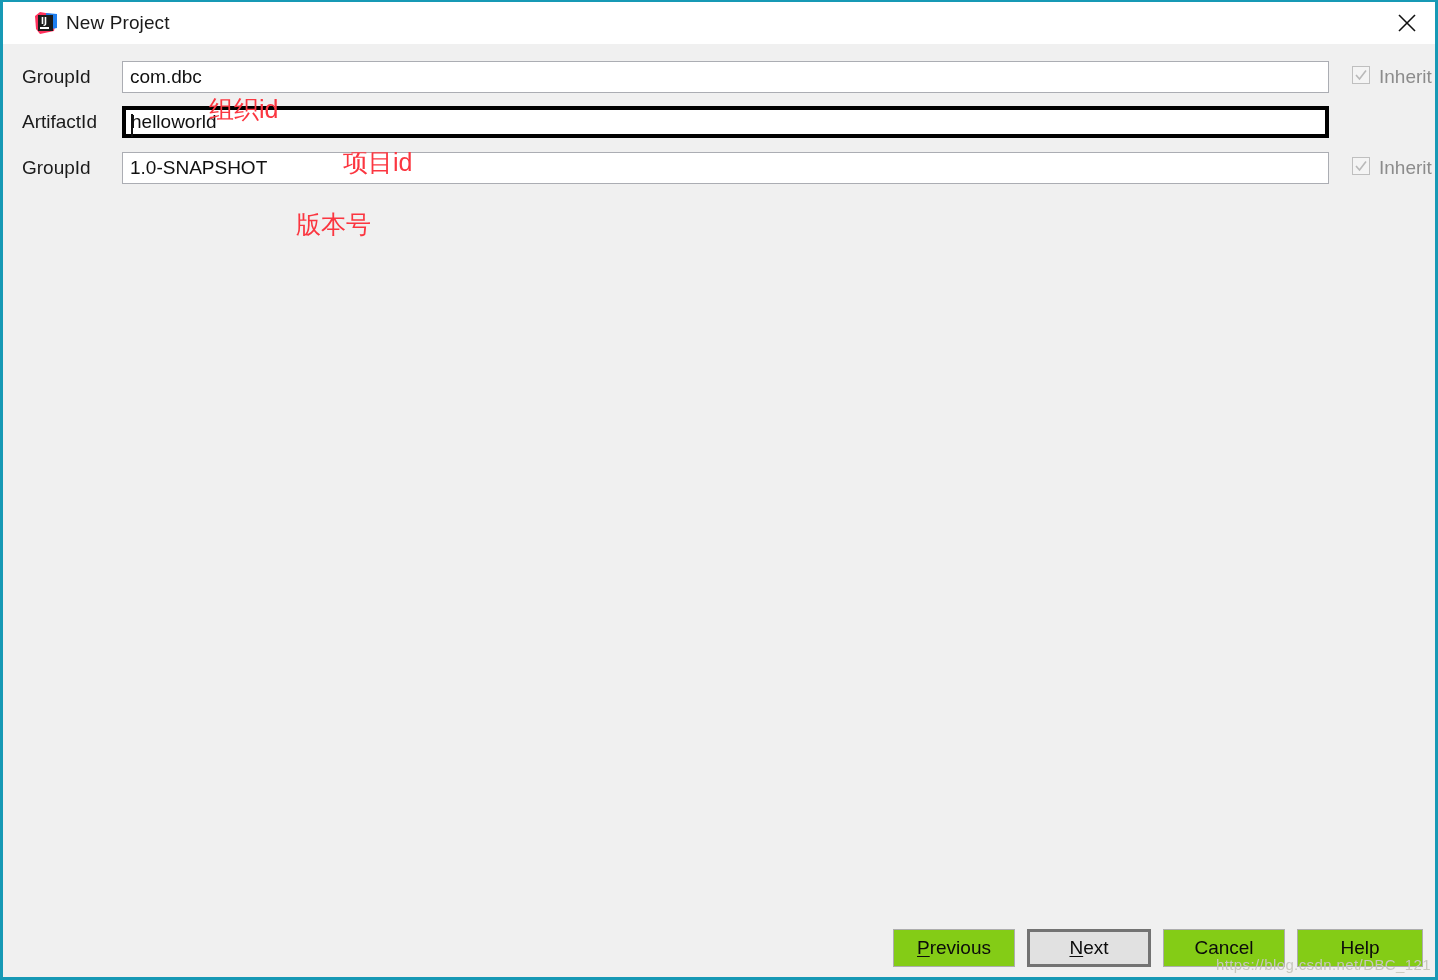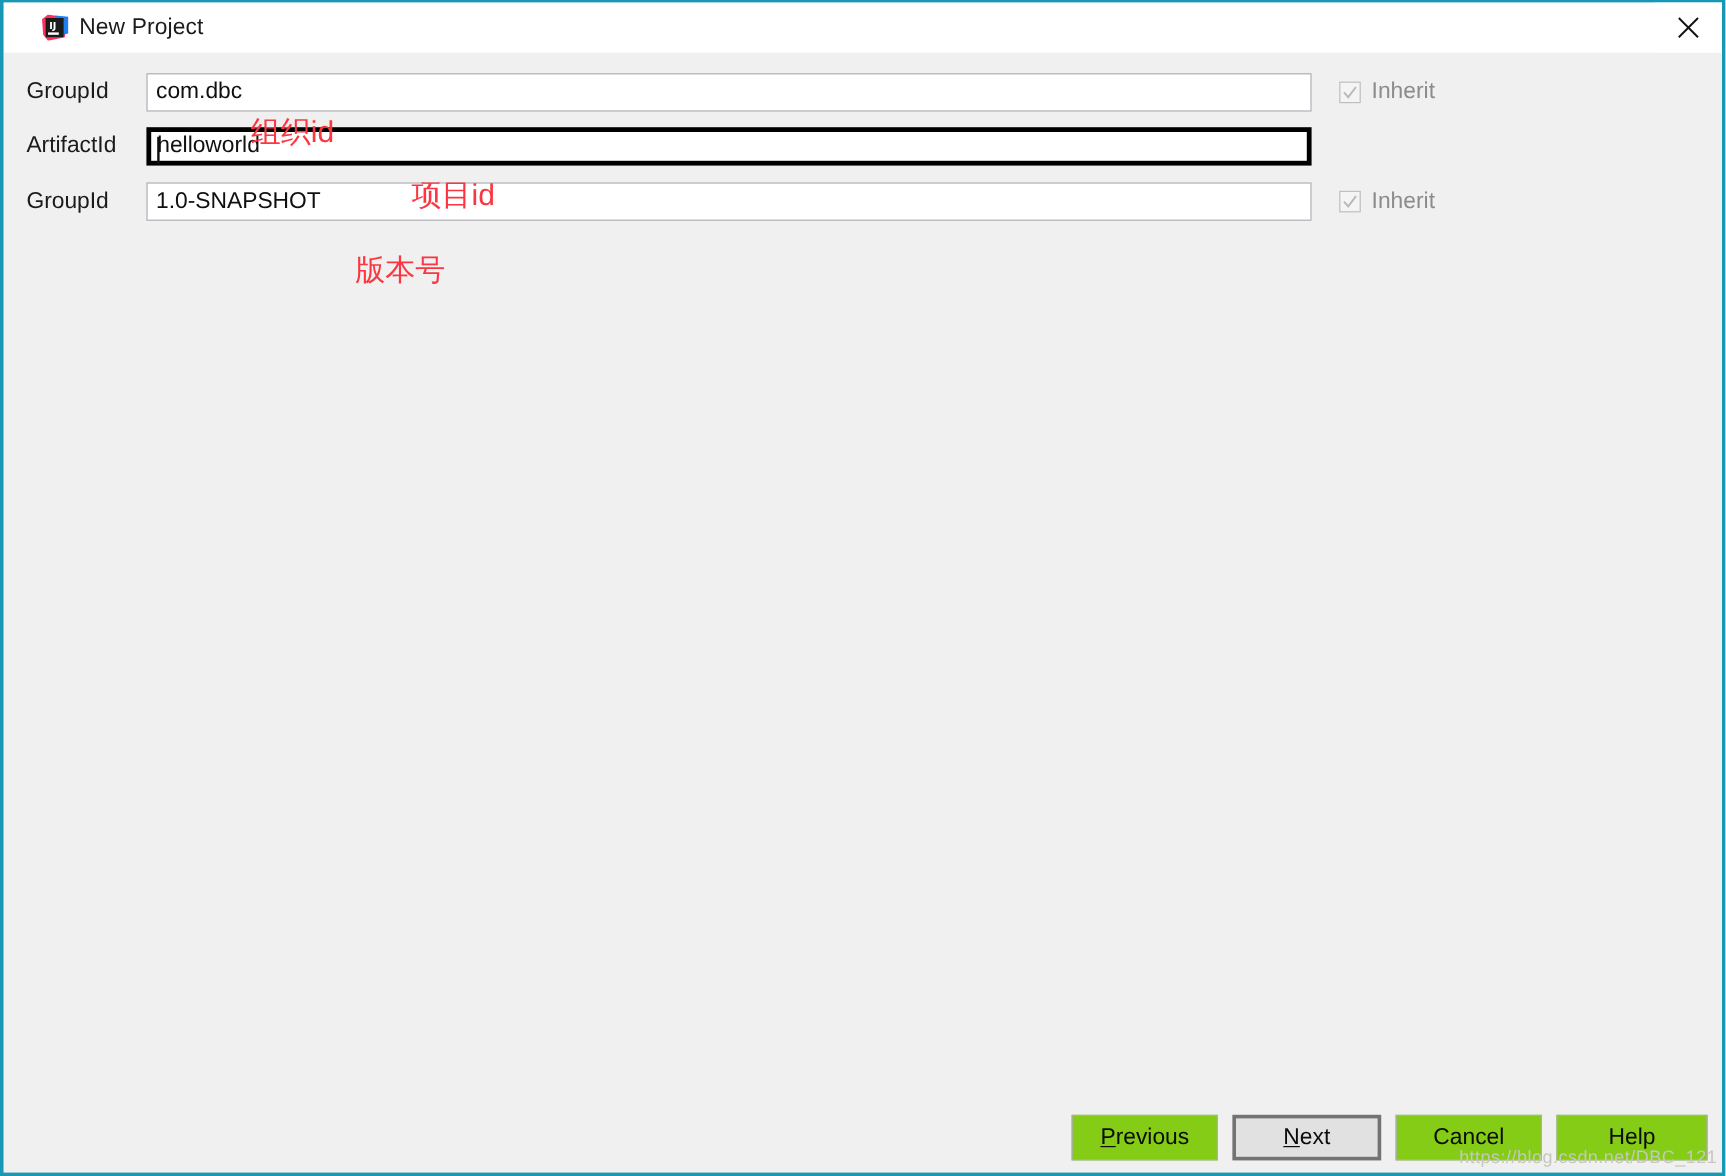--- a/index.html
+++ b/index.html
@@ -88,21 +88,21 @@
     color: #1b1b1b;
     white-space: nowrap;
     flex: 0 0 auto;
   }
   .text-field {
     position: relative;
     height: 32px;
     box-sizing: border-box;
     background: #ffffff;
     border: 1px solid #abadb3;
-    width: 971px;
+    width: 1207px;
     display: flex;
     align-items: center;
     flex: 0 0 auto;
   }
   .text-field.focused {
     border: 4px solid #000000;
   }
   .field-value {
     font-size: 19px;
     color: #101010;
@@ -116,21 +116,21 @@
     position: absolute;
     left: 5px;
     top: 4px;
     width: 2px;
     height: 23px;
     background: #101010;
   }
 
   .inherit-box {
     display: flex;
-    align-items: center;
+    align-items: flex-start;
     margin-left: 23px;
     flex: 0 0 auto;
   }
   .checkbox {
     width: 18px;
     height: 18px;
     box-sizing: border-box;
     border: 1px solid #bfbfbf;
     background: #f4f4f4;
     position: relative;

